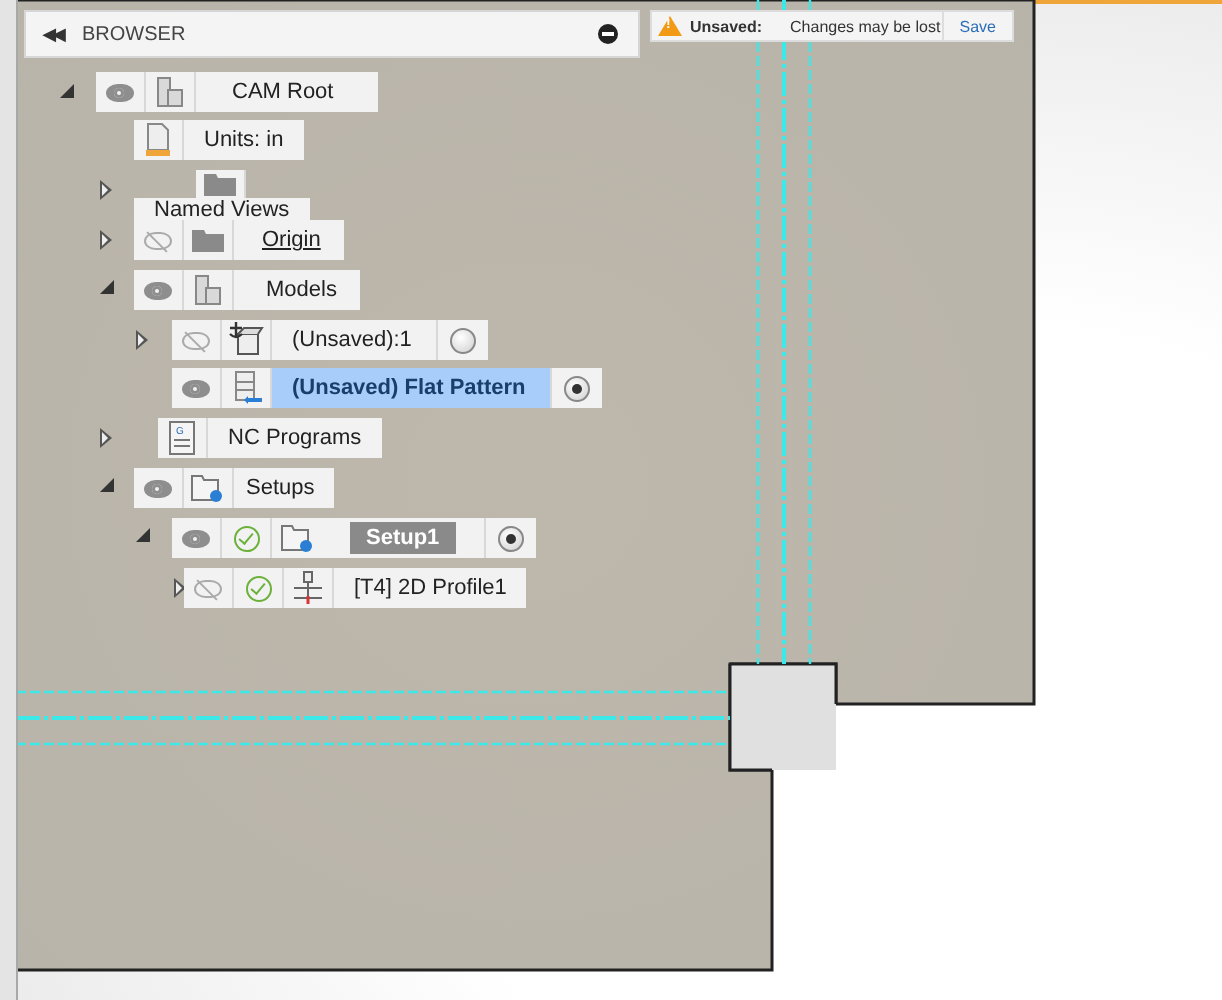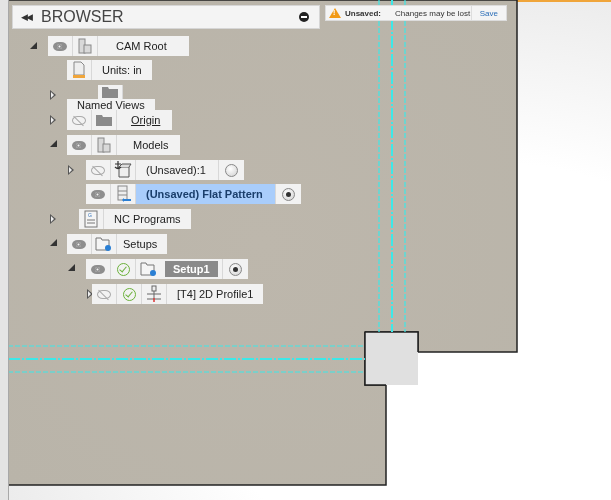--- a/index.html
+++ b/index.html
@@ -14,21 +14,21 @@
   
   svg.part { position:absolute; left:0; top:0; }
 
   
   .browser-header {
     position:absolute; left:12px; top:5px; width:308px; height:24px;
     background:#f4f4f4; border:1px solid #d6d6d6; box-sizing:border-box;
     display:flex; align-items:center;
   }
   .browser-header .collapse { width:26px; text-align:center; font-size:9px; color:#333; letter-spacing:-2px; cursor:pointer; }
-  .browser-header .title { flex:1; font-size:16px; color:#444; padding-left:2px; }
+  .browser-header .title { flex:1; font-size:10px; color:#444; padding-left:2px; }
   .browser-header .minus { width:10px; height:10px; border-radius:50%; background:#222; margin-right:10px; position:relative; cursor:pointer; }
   .browser-header .minus::after { content:""; position:absolute; left:2px; right:2px; top:4px; height:2px; background:#fff; }
 
   
   .banner {
     position:absolute; left:325px; top:5px; width:182px; height:16px;
     background:#f4f4f4; border:1px solid #dcdcdc; box-sizing:border-box;
     display:flex; align-items:center; font-size:8px;
   }
   .banner .warn { width:0; height:0; border-left:6px solid transparent; border-right:6px solid transparent; border-bottom:10px solid #f29a16; margin-left:3px; position:relative; }
@@ -40,21 +40,21 @@
   
   .node { position:absolute; height:20px; display:flex; align-items:center; }
   .twisty { position:absolute; width:10px; height:10px; cursor:pointer; }
   .tw-open { width:0; height:0; border-left:7px solid transparent; border-bottom:7px solid #333; }
   .tw-closed { width:0; height:0; border-top:5px solid transparent; border-bottom:5px solid transparent; border-left:6px solid #555; position:relative; }
   .tw-closed::after { content:""; position:absolute; left:-5px; top:-3px; border-top:3px solid transparent; border-bottom:3px solid transparent; border-left:3px solid #eee; }
   .cell { height:20px; background:#f2f2f2; border-right:1px solid #d8d8d8; display:flex; align-items:center; justify-content:center; box-sizing:border-box; }
   .cell.ic { width:25px; }
   .cell.lbl { padding:0 10px; font-size:11px; color:#222; white-space:nowrap; }
   .cell.lbl.sel { background:#a9cdfb; font-weight:bold; color:#1a3e6b; }
-  .cell.lbl.active { background:#8a8a8a; color:#fff; font-weight:bold; margin:0 2px; height:16px; }
+  .cell.lbl.active { background:#8a8a8a; color:#fff; font-weight:bold; margin:0 12px; height:16px; }
   .cell:last-child { border-right:none; }
 
   .eye { width:14px; height:9px; border-radius:50%/60%; background:#8e8e8e; position:relative; }
   .eye::after { content:""; position:absolute; left:4px; top:2px; width:5px; height:5px; border-radius:50%; background:#f2f2f2; box-shadow:inset 0 0 0 1.5px #8e8e8e; }
   .eye-off { width:14px; height:9px; border-radius:50%/60%; border:1px solid #aaa; box-sizing:border-box; position:relative; }
   .eye-off::after { content:""; position:absolute; left:5px; top:-3px; width:1px; height:14px; background:#aaa; transform:rotate(-45deg); }
   .check { width:13px; height:13px; border-radius:50%; border:1.5px solid #6bb13a; box-sizing:border-box; position:relative; }
   .check::after { content:""; position:absolute; left:3px; top:1px; width:3px; height:6px; border-right:1.5px solid #6bb13a; border-bottom:1.5px solid #6bb13a; transform:rotate(40deg); }
   .radio { width:13px; height:13px; border-radius:50%; border:1px solid #888; background:radial-gradient(circle at 40% 35%, #fff, #cfcfcf); box-sizing:border-box; position:relative; }
   .radio.on::after { content:""; position:absolute; left:3px; top:3px; width:5px; height:5px; border-radius:50%; background:#333; }

